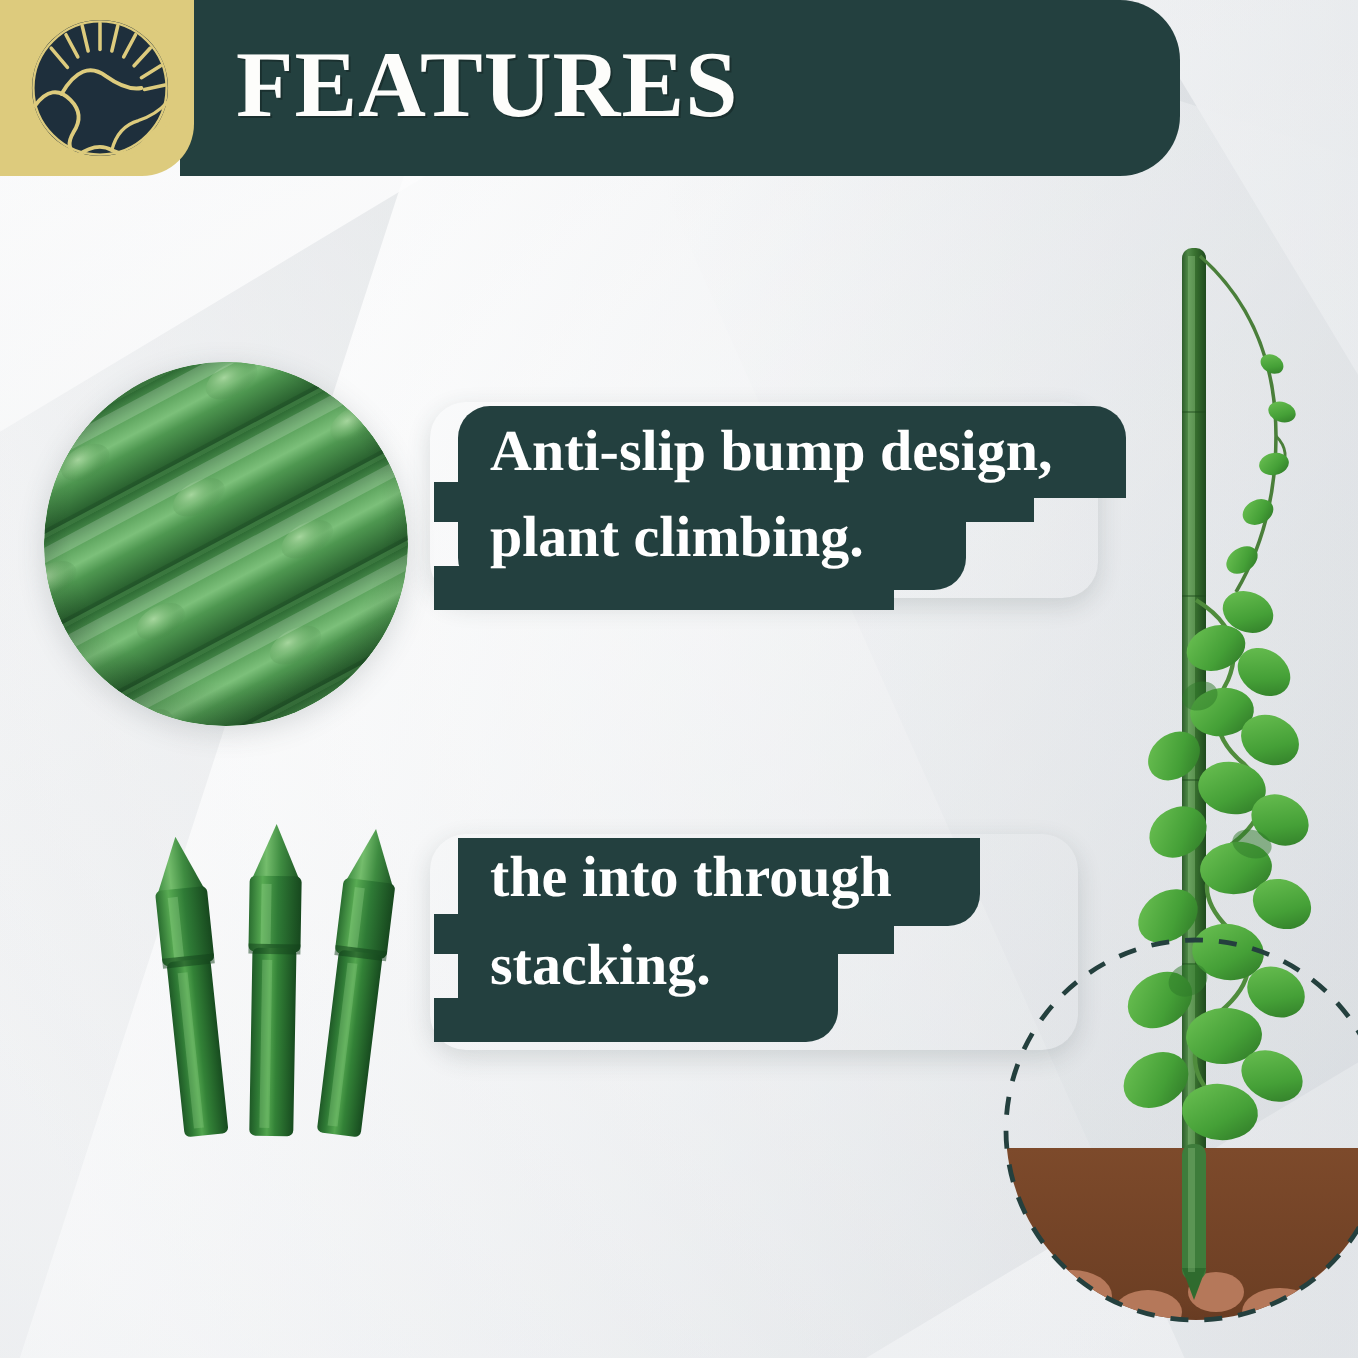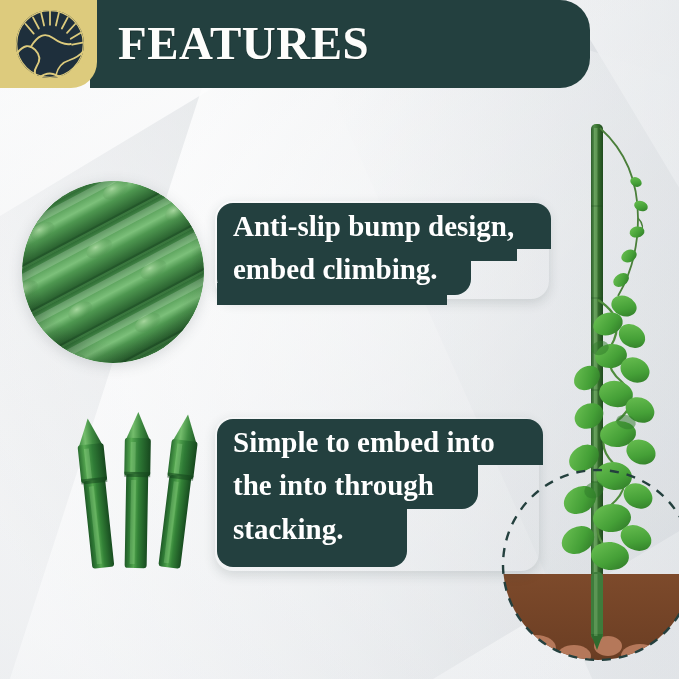--- a/index.html
+++ b/index.html
@@ -50,21 +50,21 @@
   
   .photo-stack{position:absolute;left:55px;top:398px;width:165px;height:175px;}
 
   
   .photo-plant{position:absolute;left:488px;top:110px;width:191px;height:569px;}
 
   
   .callout{position:absolute;color:#ffffff;}
   .cl-line{position:relative;background:#23403f;color:#fff;
      font-weight:700;white-space:nowrap;display:block;
-     font-family:"Liberation Serif", serif;}
+     font-family:"Liberation Serif", serif;margin-left:12px;}
   .cl-txt{position:relative;z-index:3;display:inline-block;}
 
   #callout-1{left:217px;top:203px;width:330px;}
   #callout-2{left:217px;top:419px;width:320px;}
 
   .cl1-l1{width:318px;height:46px;line-height:46px;font-size:29px;padding:0 0 0 16px;
      border-top-left-radius:16px;border-top-right-radius:16px;}
   .cl1-l2{width:308px;height:44px;line-height:40px;font-size:29px;padding:0 0 0 16px;
      border-bottom-right-radius:16px;}
   .cl1-l3{width:238px;height:46px;line-height:40px;font-size:29px;padding:0 0 0 16px;
@@ -349,25 +349,24 @@
         <circle cx="110" cy="455" r="95" fill="none" stroke="#24403e" stroke-width="2.4" stroke-dasharray="9 8"></circle>
       </g>
     </svg>
   </div>
 
   <div class="callout" id="callout-1">
     <div class="cl-shadow"></div>
     <div class="cl1-patch1"></div>
     <div class="cl1-patch2"></div>
     <span class="cl-line cl1-l1"><span class="cl-txt">Anti-slip bump design,</span></span>
-    <span class="cl-line cl1-l3"><span class="cl-txt">embed climbing.</span></span>
+    <span class="cl-line cl1-l3"><span class="cl-txt">plant climbing.</span></span>
   </div>
 
   <div class="callout" id="callout-2">
     <div class="cl-shadow"></div>
     <div class="cl2-patch1"></div>
     <div class="cl2-patch2"></div>
-    <span class="cl-line cl2-l1"><span class="cl-txt">Simple to embed into</span></span>
     <span class="cl-line cl2-l2"><span class="cl-txt">the into through</span></span>
     <span class="cl-line cl2-l3"><span class="cl-txt">stacking.</span></span>
   </div>
 
 </div>
 
 </body></html>

